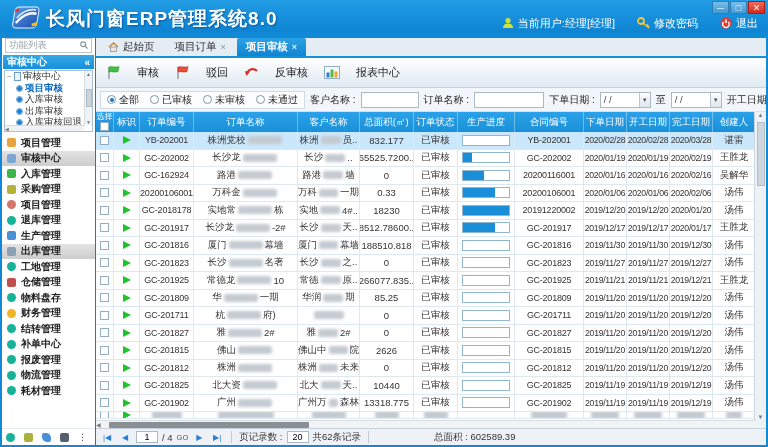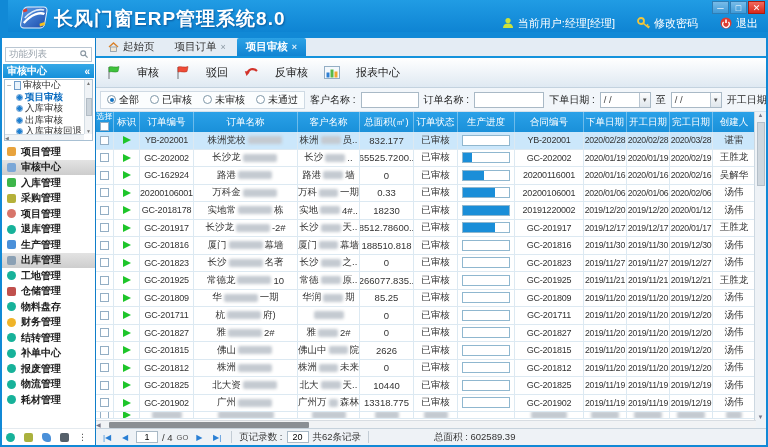--- a/index.html
+++ b/index.html
@@ -1,32 +1,32 @@
 <!DOCTYPE html>
 <html><head>
 <meta charset="utf-8">
 <style>
   html,body{margin:0;padding:0;background:#9db8cc;font-family:"Liberation Sans","DejaVu Sans",sans-serif;}
   *{box-sizing:border-box;}
   .window{position:relative;width:768px;height:447px;background:#1189d6;overflow:hidden;}
 
   
-  .titlebar{position:absolute;top:0;left:8px;right:0;height:32px;background:linear-gradient(#219ce4,#0e84d3);}
+  .titlebar{position:absolute;top:0;left:0;right:0;height:32px;background:linear-gradient(#219ce4,#0e84d3);}
   .logo{position:absolute;left:7px;top:5px;}
   .app-title{position:absolute;left:46px;top:6px;font-size:19px;font-weight:bold;color:#fff;text-shadow:1px 1px 2px rgba(0,50,110,.55);letter-spacing:1px;}
   .win-controls{position:absolute;top:1px;right:3px;display:flex;gap:1px;}
   .wbtn{width:17px;height:13px;font-size:9px;line-height:12px;text-align:center;color:#fff;background:linear-gradient(#79bce8,#3e9ad8);border:1px solid #2f7db4;}
   .wbtn.close{background:linear-gradient(#f16a5e,#d8281a);border-color:#a81c10;}
   .session{position:absolute;top:16px;right:10px;display:flex;align-items:center;gap:6px;color:#fff;font-size:11px;}
   .session .grp{display:flex;align-items:center;gap:4px;cursor:default;}
   .session .gap{width:10px;}
 
   
   .sidebar{position:absolute;top:38px;left:2px;width:94px;bottom:2px;background:#fff;display:flex;flex-direction:column;border-right:1px solid #0f7ec9;}
-  .func-search{margin:9px 3px 2px 3px;height:15px;border:1px solid #b9c6d2;background:#fff;display:flex;align-items:center;justify-content:space-between;padding:0 3px;font-size:9.5px;color:#9aa4ad;}
+  .func-search{margin:0 3px 2px 3px;height:15px;border:1px solid #b9c6d2;background:#fff;display:flex;align-items:center;justify-content:space-between;padding:0 3px;font-size:9.5px;color:#9aa4ad;}
   .side-panel-header{height:14px;background:linear-gradient(#36a8e7,#1590da);color:#fff;font-size:10px;font-weight:bold;display:flex;align-items:center;justify-content:space-between;padding:0 4px;margin:0 1px;}
   .tree{height:62px;margin:1px 2px;border:1px solid #a8c0d3;background:#fff;position:relative;overflow:hidden;font-size:9.5px;color:#333;}
   .tree-inner{position:absolute;top:0;left:0;right:8px;bottom:6px;overflow:hidden;}
   .tree-row{height:11.5px;display:flex;align-items:center;gap:2px;padding-left:2px;white-space:nowrap;}
   .tree-row.child{padding-left:11px;}
   .tree-row.sel{color:#0a6cc0;font-weight:bold;}
   .t-minus{color:#888;font-size:8px;}
   .t-doc{width:7px;height:9px;border:1px solid #6f9cc9;background:#eaf3fb;}
   .t-dot{width:7px;height:7px;border-radius:50%;border:1px solid #5f9bd5;background:radial-gradient(circle at 50% 50%,#1d7fd0 0 2px,#dceefb 2.6px);}
   .tree-vscroll{position:absolute;top:0;right:0;width:8px;bottom:6px;background:#f0f3f6;border-left:1px solid #d4dde4;font-size:5px;color:#777;display:flex;flex-direction:column;justify-content:space-between;align-items:center;}
@@ -572,21 +572,21 @@
           <div class="cell">18230</div>
           <div class="cell">已审核</div>
           <div class="cell">
             <span class="pbox">
               <span class="pbar" style="display: block; width: 100%;"></span>
             </span>
           </div>
           <div class="cell oid">20191220002</div>
           <div class="cell date">2019/12/20</div>
           <div class="cell date">2019/12/20</div>
-          <div class="cell date">2020/01/12</div>
+          <div class="cell date">2020/01/20</div>
           <div class="cell">汤伟</div>
         </div>
         <div class="gridrow">
           <div class="cell">
             <span class="cb"></span>
           </div>
           <div class="cell">
             <span class="tri"></span>
           </div>
           <div class="cell oid">GC-201917</div>

